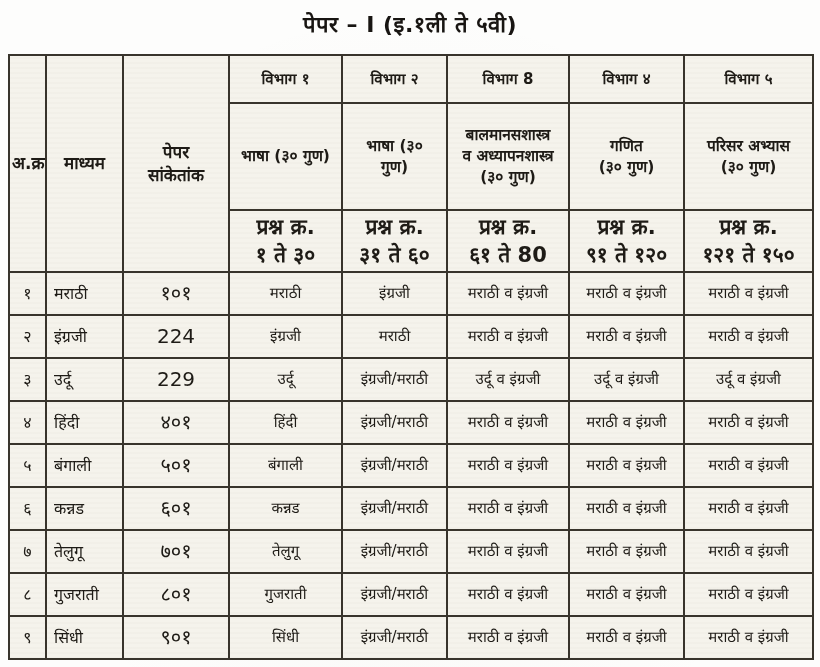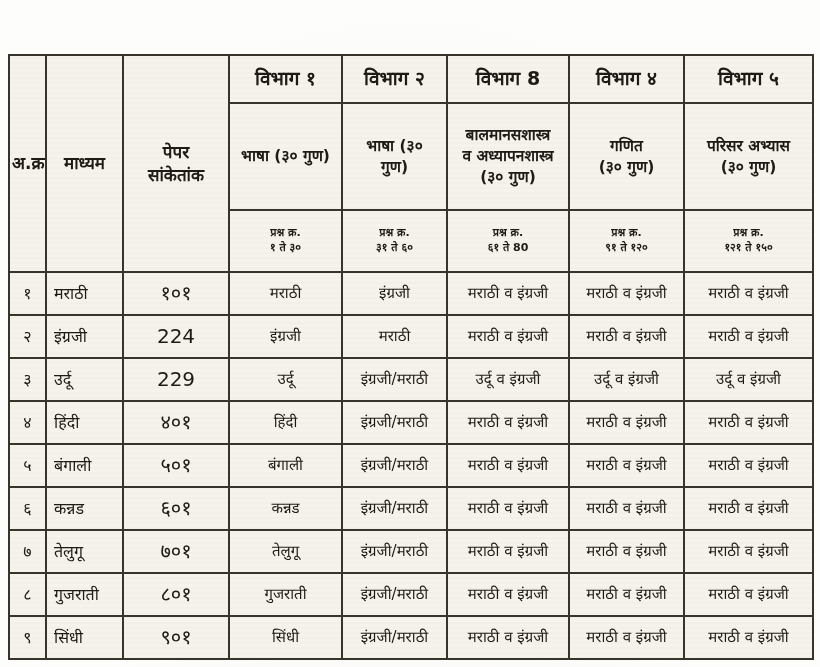--- a/index.html
+++ b/index.html
@@ -51,47 +51,48 @@
   tr.hr-a { height: 48px; }
   tr.hr-b { height: 107px; }
   tr.hr-c { height: 62px; }
   tr.data-row { height: 43px; }
   .corner {
     font-weight: 600;
     font-size: 17px;
   }
   .sec-label {
     font-weight: 600;
-    font-size: 19px;
+    font-size: 15px;
   }
   .sec-subject {
     font-weight: 600;
     font-size: 15.5px;
   }
   .q-cell {
     font-weight: 600;
-    font-size: 11px;
+    font-size: 21px;
   }
   .c-sr { font-size: 16px; }
   .c-med {
     text-align: left !important;
     padding-left: 7px !important;
     font-size: 16px;
   }
   .c-code { font-size: 20px; }
   .c-val {
     font-size: 15px;
     white-space: nowrap;
   }
 </style>
 </head>
 <body>
 
 <div class="page">
 
+  <div class="doc-title">पेपर – I (इ.१ली ते ५वी)</div>
 
   <table class="paper-table">
     <colgroup>
       <col style="width:37px">
       <col style="width:77px">
       <col style="width:106px">
       <col style="width:113px">
       <col style="width:105px">
       <col style="width:122px">
       <col style="width:115px">

